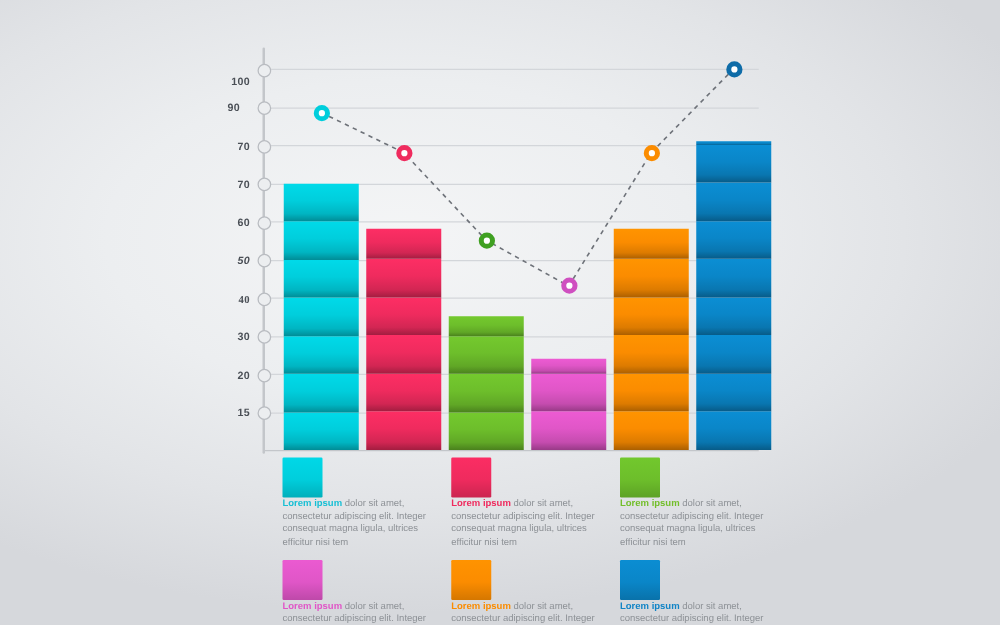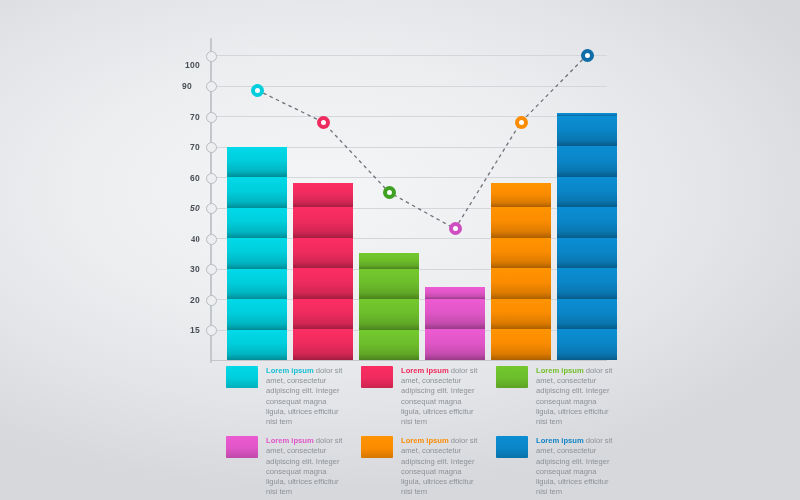--- a/index.html
+++ b/index.html
@@ -29,21 +29,21 @@
   .seg{position:absolute;left:0;width:100%;}
   
   #lineLayer{position:absolute;left:0;top:0;width:800px;height:500px;pointer-events:none;}
   .marker{
     position:absolute;width:13px;height:13px;border-radius:50%;
     background:#ffffff;box-sizing:border-box;
   }
   
   #legend{position:absolute;left:226px;top:366px;width:420px;}
   .legend-row{display:flex;}
-  .legend-item{display:flex;width:118px;margin-right:17px;margin-bottom:9px;}
+  .legend-item{display:flex;width:118px;margin-right:17px;margin-bottom:9px;flex-direction:column;}
   .swatch{width:32px;height:22px;flex:0 0 32px;margin-right:8px;border-radius:1px;}
   .legend-text{
     font-size:7.6px;line-height:10.2px;color:#8d9196;
     font-family:"Liberation Sans","DejaVu Sans",sans-serif;
   }
   .legend-text b{font-weight:bold;}
 </style>
 </head>
 <body>
 

